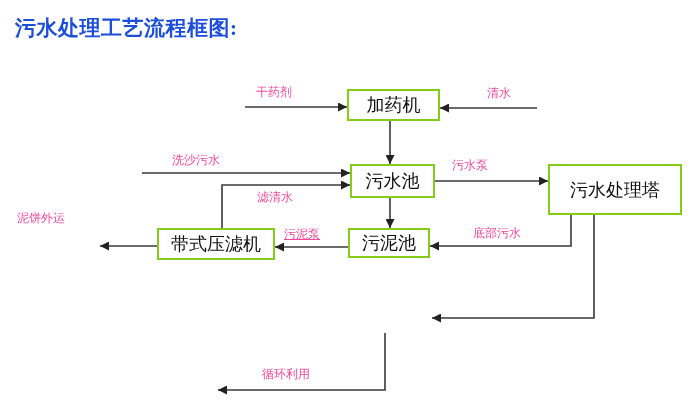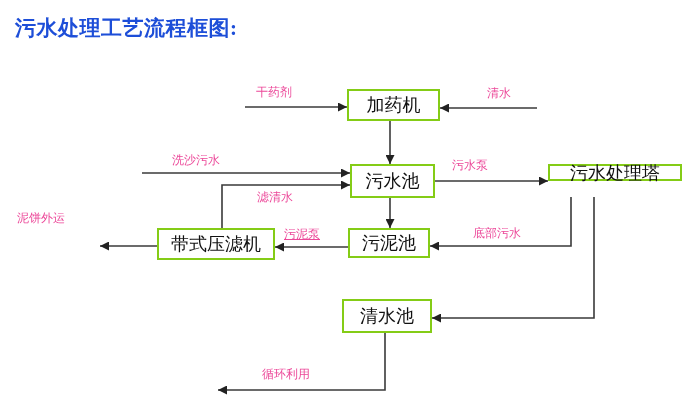--- a/index.html
+++ b/index.html
@@ -60,24 +60,23 @@
 
     <line x1="157" y1="246" x2="100" y2="246" marker-end="url(#arrow)"></line>
 
     <polyline points="594,197 594,318 432,318" marker-end="url(#arrow)"></polyline>
 
     <polyline points="385,333 385,390 218,390" marker-end="url(#arrow)"></polyline>
   </svg>
 
   <div class="node" style="left:347px; top:89px;  width:93px;  height:32px;">加药机</div>
   <div class="node" style="left:350px; top:164px; width:85px;  height:34px;font-family:Liberation Mono, monospace;">污水池</div>
-  <div class="node" style="left:548px; top:164px; width:134px; height:17px;font-family:Liberation Serif, serif;">污水处理塔</div>
+  <div class="node" style="left:548px; top:164px; width:134px; height:51px;font-family:Liberation Serif, serif;">污水处理塔</div>
   <div class="node" style="left:348px; top:228px; width:82px;  height:30px;">污泥池</div>
   <div class="node" style="left:157px; top:228px; width:118px; height:32px;text-align:right;">带式压滤机</div>
-  <div class="node" style="left:342px; top:299px; width:90px;  height:34px;">清水池</div>
 
   <div class="elabel" style="left:256px; top:84px;">干药剂</div>
   <div class="elabel" style="left:449px; top:85px;margin-left:38px;">清水</div>
   <div class="elabel" style="left:172px; top:152px;">洗沙污水</div>
   <div class="elabel" style="left:257px; top:189px;">滤清水</div>
   <div class="elabel" style="left:452px; top:157px;">污水泵</div>
   <div class="elabel" style="left:284px; top:226px;text-decoration:underline;">污泥泵</div>
   <div class="elabel" style="left:17px;  top:210px;">泥饼外运</div>
   <div class="elabel" style="left:473px; top:225px;">底部污水</div>
   <div class="elabel" style="left:262px; top:366px;">循环利用</div>

